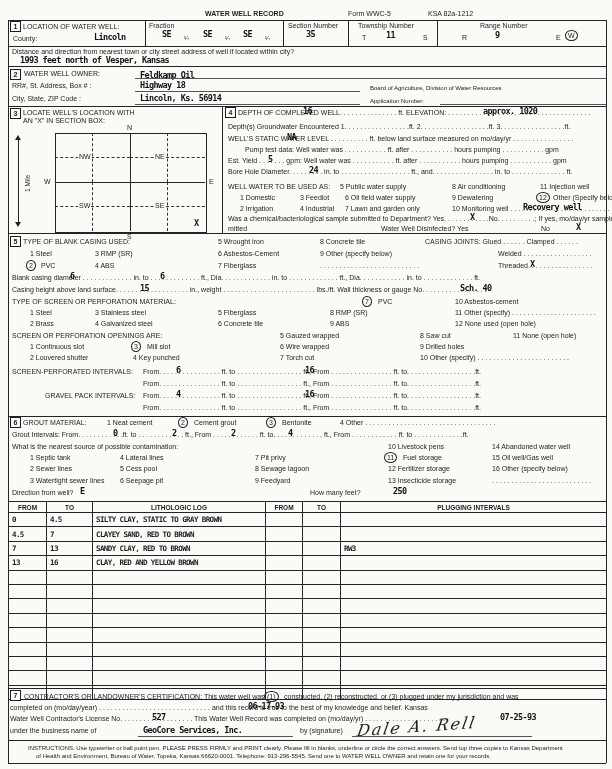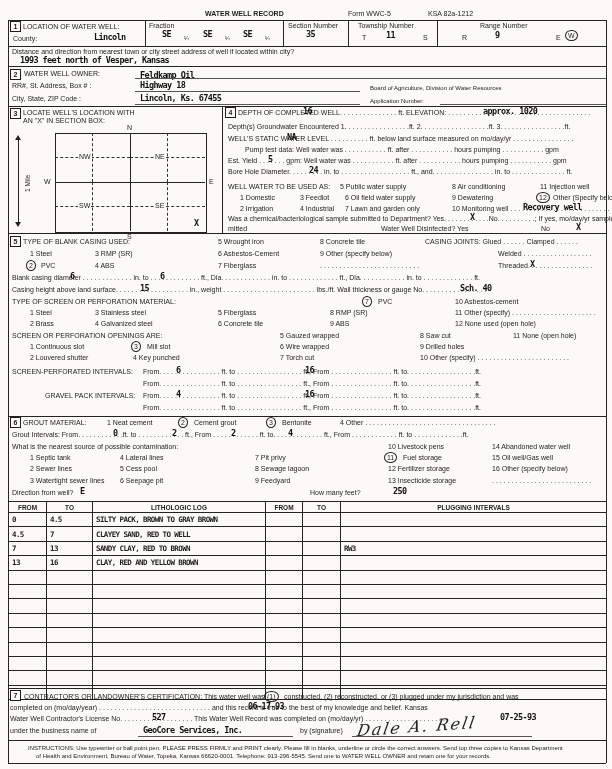--- a/index.html
+++ b/index.html
@@ -86,21 +86,21 @@
 
   <span class="secnum" style="left:10px;top:69px;">2</span>
   <span class="p" style="left:24px;top:70px;">WATER WELL OWNER:</span>
   <span class="h" style="left:140px;top:71px;">Feldkamp Oil</span>
   <span class="rl" style="left:135px;top:78px;width:471px;"></span>
   <span class="p" style="left:12px;top:82px;">RR#, St. Address, Box # :</span>
   <span class="h" style="left:140px;top:81px;">Highway 18</span>
   <span class="rl" style="left:135px;top:91px;width:225px;"></span>
   <span class="p sm" style="left:370px;top:84px;">Board of Agriculture, Division of Water Resources</span>
   <span class="p" style="left:12px;top:95px;">City, State, ZIP Code    :</span>
-  <span class="h" style="left:140px;top:94px;">Lincoln, Ks. 67455</span>
+  <span class="h" style="left:140px;top:94px;">Lincoln, Ks. 56914</span>
   <span class="rl" style="left:135px;top:104px;width:225px;"></span>
   <span class="p sm" style="left:370px;top:97px;">Application Number:</span>
   <span class="rl" style="left:440px;top:104px;width:166px;"></span>
 
   <span class="secnum" style="left:10px;top:108px;">3</span>
   <span class="p" style="left:23px;top:109px;">LOCATE WELL'S LOCATION WITH</span>
   <span class="p" style="left:23px;top:117px;">AN "X" IN SECTION BOX:</span>
   <span class="vl" style="left:18px;top:140px;height:82px;"></span>
   <span class="tri up" style="left:15px;top:135px;"></span>
   <span class="tri dn" style="left:15px;top:222px;"></span>
@@ -272,29 +272,29 @@
       <th>FROM</th>
       <th>TO</th>
       <th>LITHOLOGIC LOG</th>
       <th>FROM</th>
       <th>TO</th>
       <th>PLUGGING INTERVALS</th>
     </tr>
     <tr>
       <td>0</td>
       <td>4.5</td>
-      <td>SILTY PACK, BROWN TO GRAY BROWN</td>
+      <td>SILTY CLAY, STATIC TO GRAY BROWN</td>
       <td></td>
       <td></td>
       <td></td>
     </tr>
     <tr>
       <td>4.5</td>
       <td>7</td>
-      <td>CLAYEY SAND, RED TO WELL</td>
+      <td>CLAYEY SAND, RED TO BROWN</td>
       <td></td>
       <td></td>
       <td></td>
     </tr>
     <tr>
       <td>7</td>
       <td>13</td>
       <td>SANDY CLAY, RED TO BROWN</td>
       <td></td>
       <td></td>

